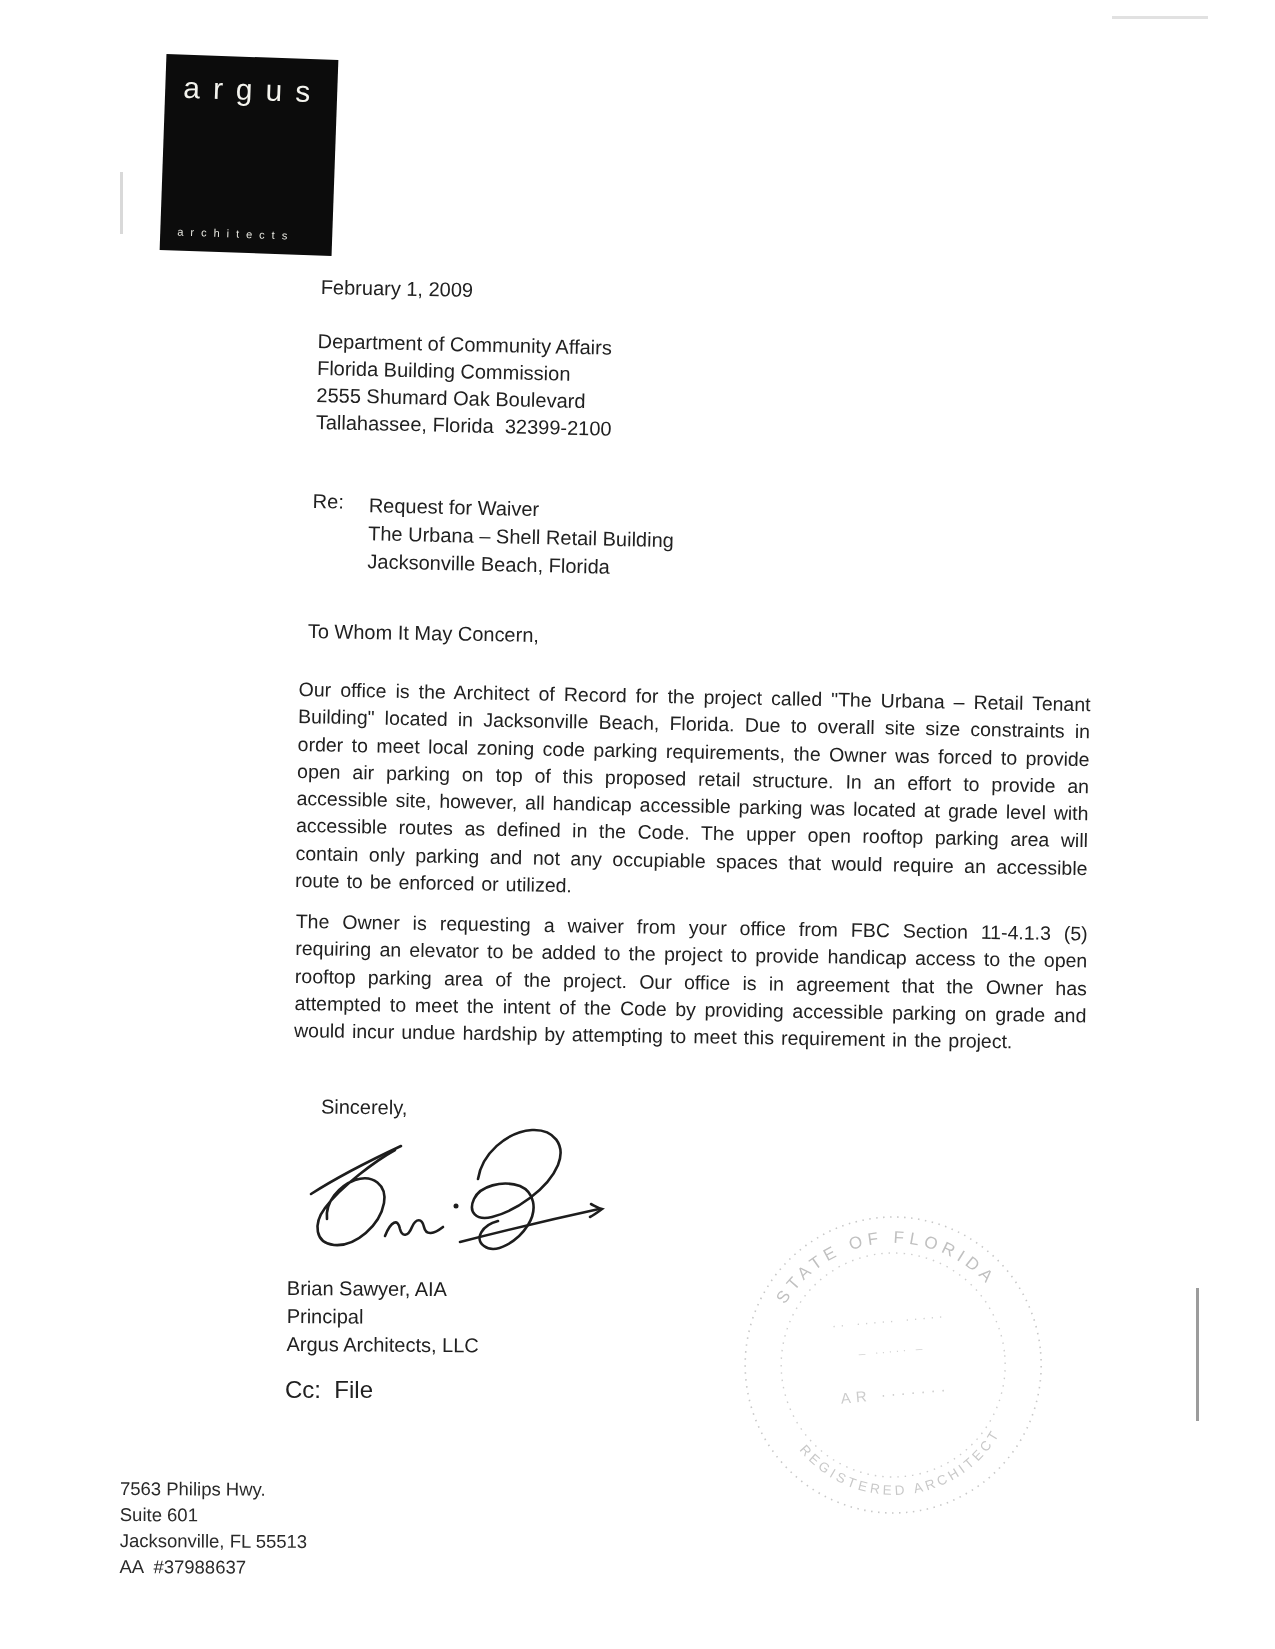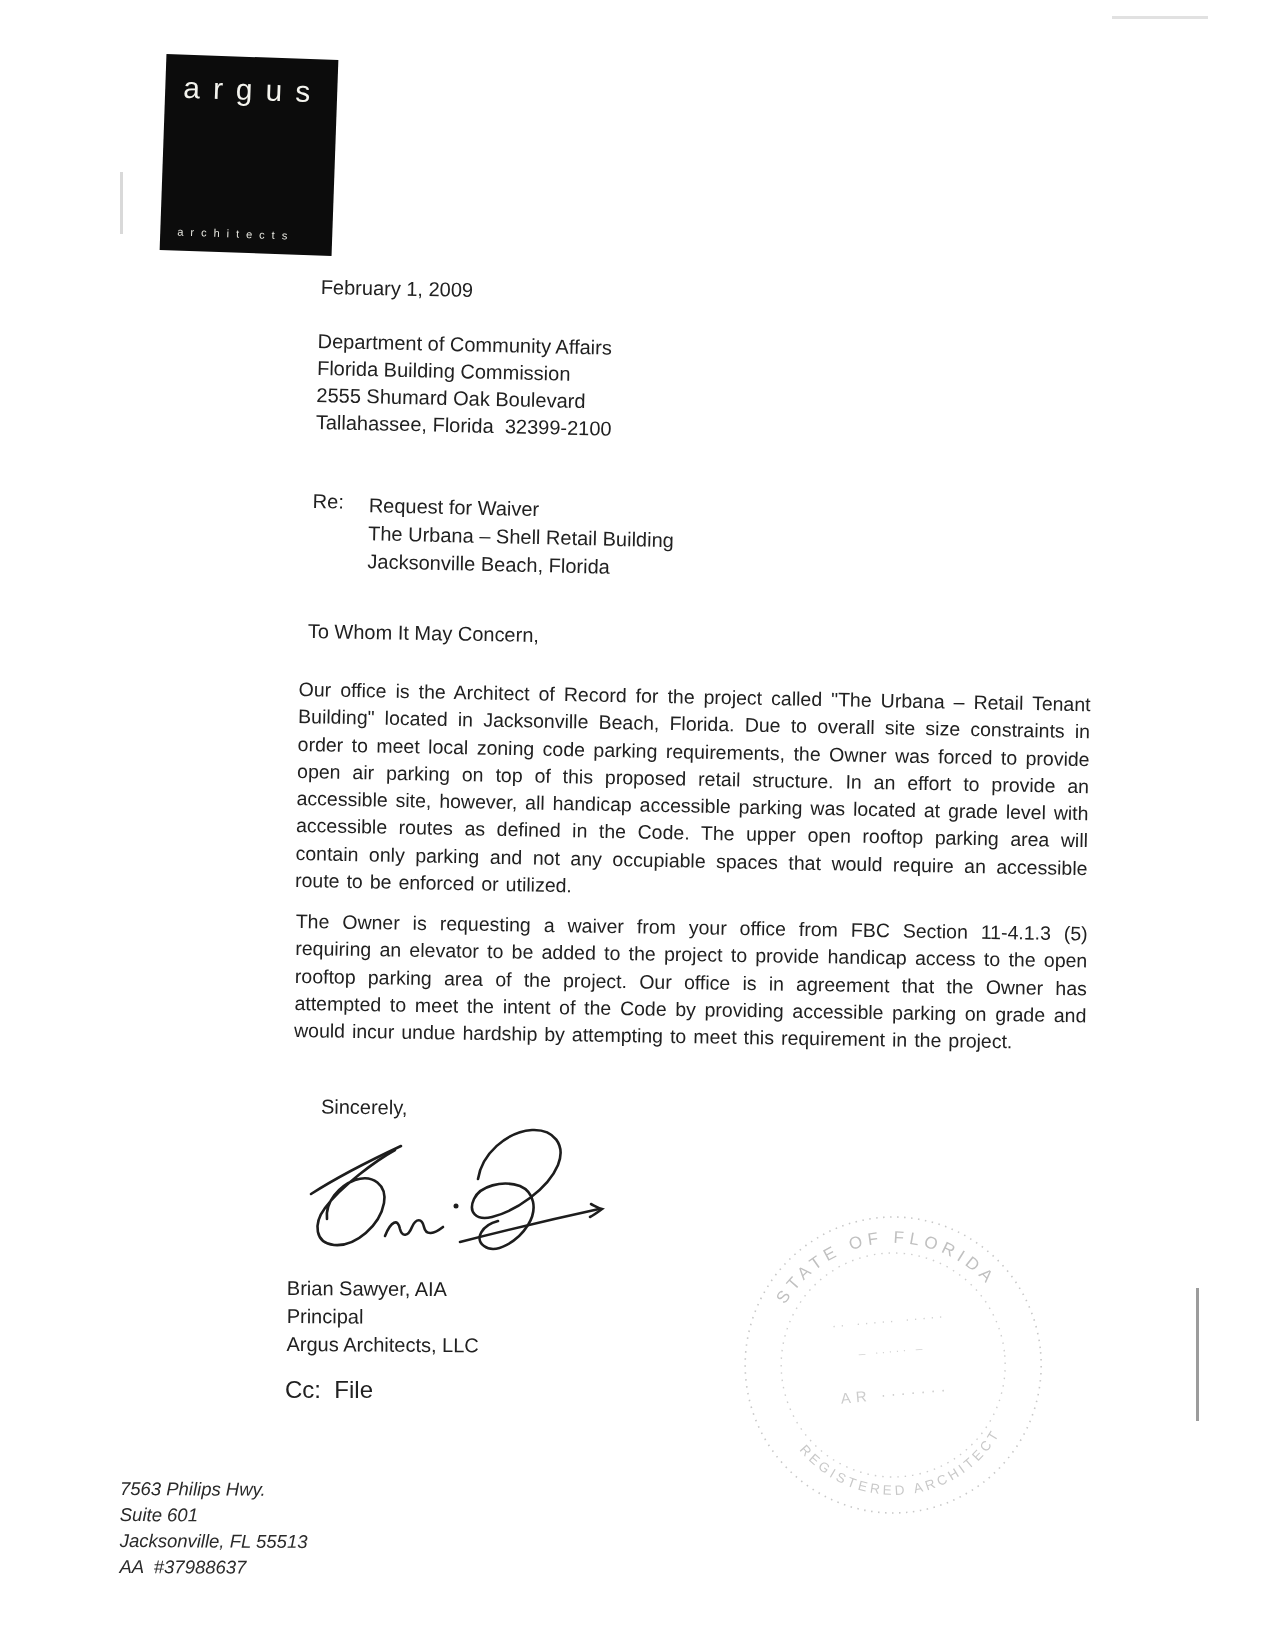--- a/index.html
+++ b/index.html
@@ -40,21 +40,21 @@
     font-size:19.5px; line-height:27.3px;
     text-align:justify; text-align-last:left; word-spacing:1.6px;
     transform-origin:left top;
   }
   .p1 { left:299px; top:676px;  transform:rotate(1.1deg); }
   .p2 { left:296px; top:908px;  transform:rotate(0.9deg); }
   .closing    { position:absolute; left:292px; top:1096px; font-size:20px; transform:rotate(0.6deg);margin-left:29px; }
   .signature  { position:absolute; left:281px; top:1116px; }
   .signer     { position:absolute; left:287px; top:1274px; font-size:20px; line-height:28px; transform:rotate(0.4deg); transform-origin:left top; }
   .cc         { position:absolute; left:285px; top:1376px; font-size:24px; white-space:pre; }
-  .footer     { position:absolute; left:120px; top:1476px; font-size:18.5px; line-height:26px; color:#2a2a2a; transform:rotate(0.3deg); transform-origin:left top;font-style:italic; }
+  .footer     { position:absolute; left:120px; top:1476px; font-size:18.5px; line-height:26px; color:#2a2a2a; transform:rotate(0.3deg); transform-origin:left top; }
   .footer div { white-space:pre; }
 
   
   .stamp { position:absolute; left:733px; top:1203px; opacity:.55; transform:rotate(-5deg); }
   .stamp text { font-family:"Liberation Sans", sans-serif; }
 </style>
 </head>
 <body>
 
 <div class="page">

